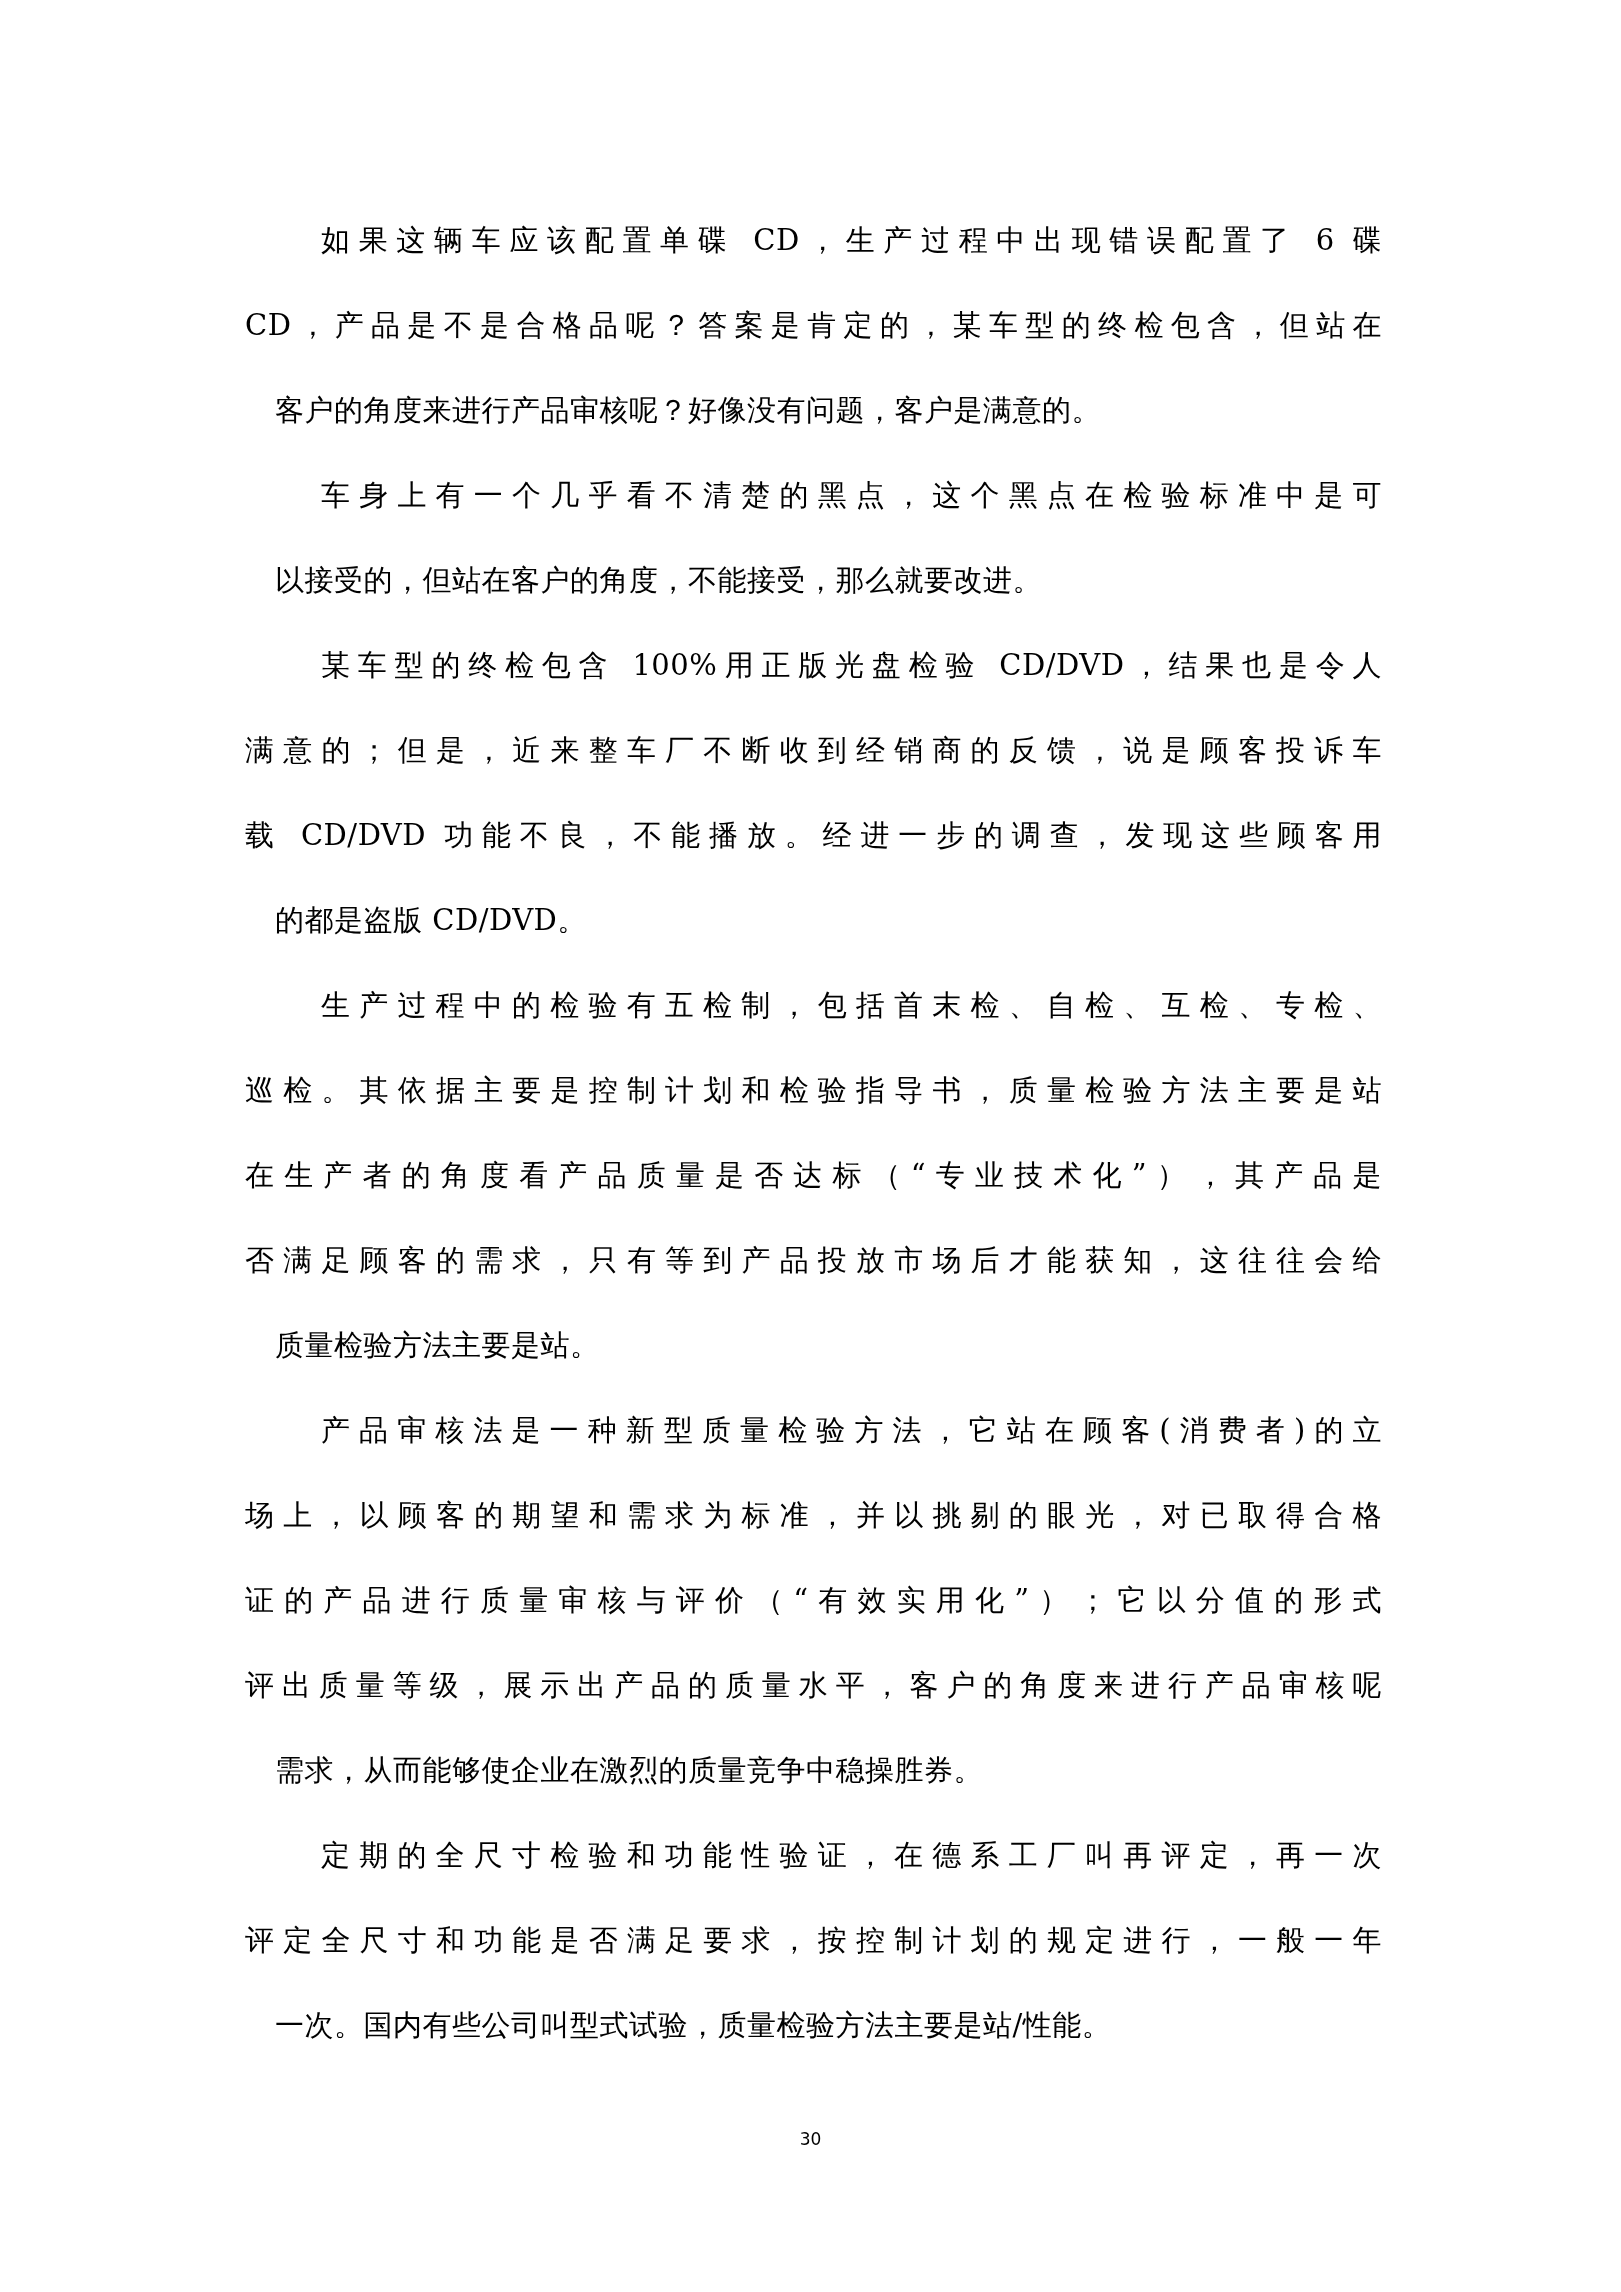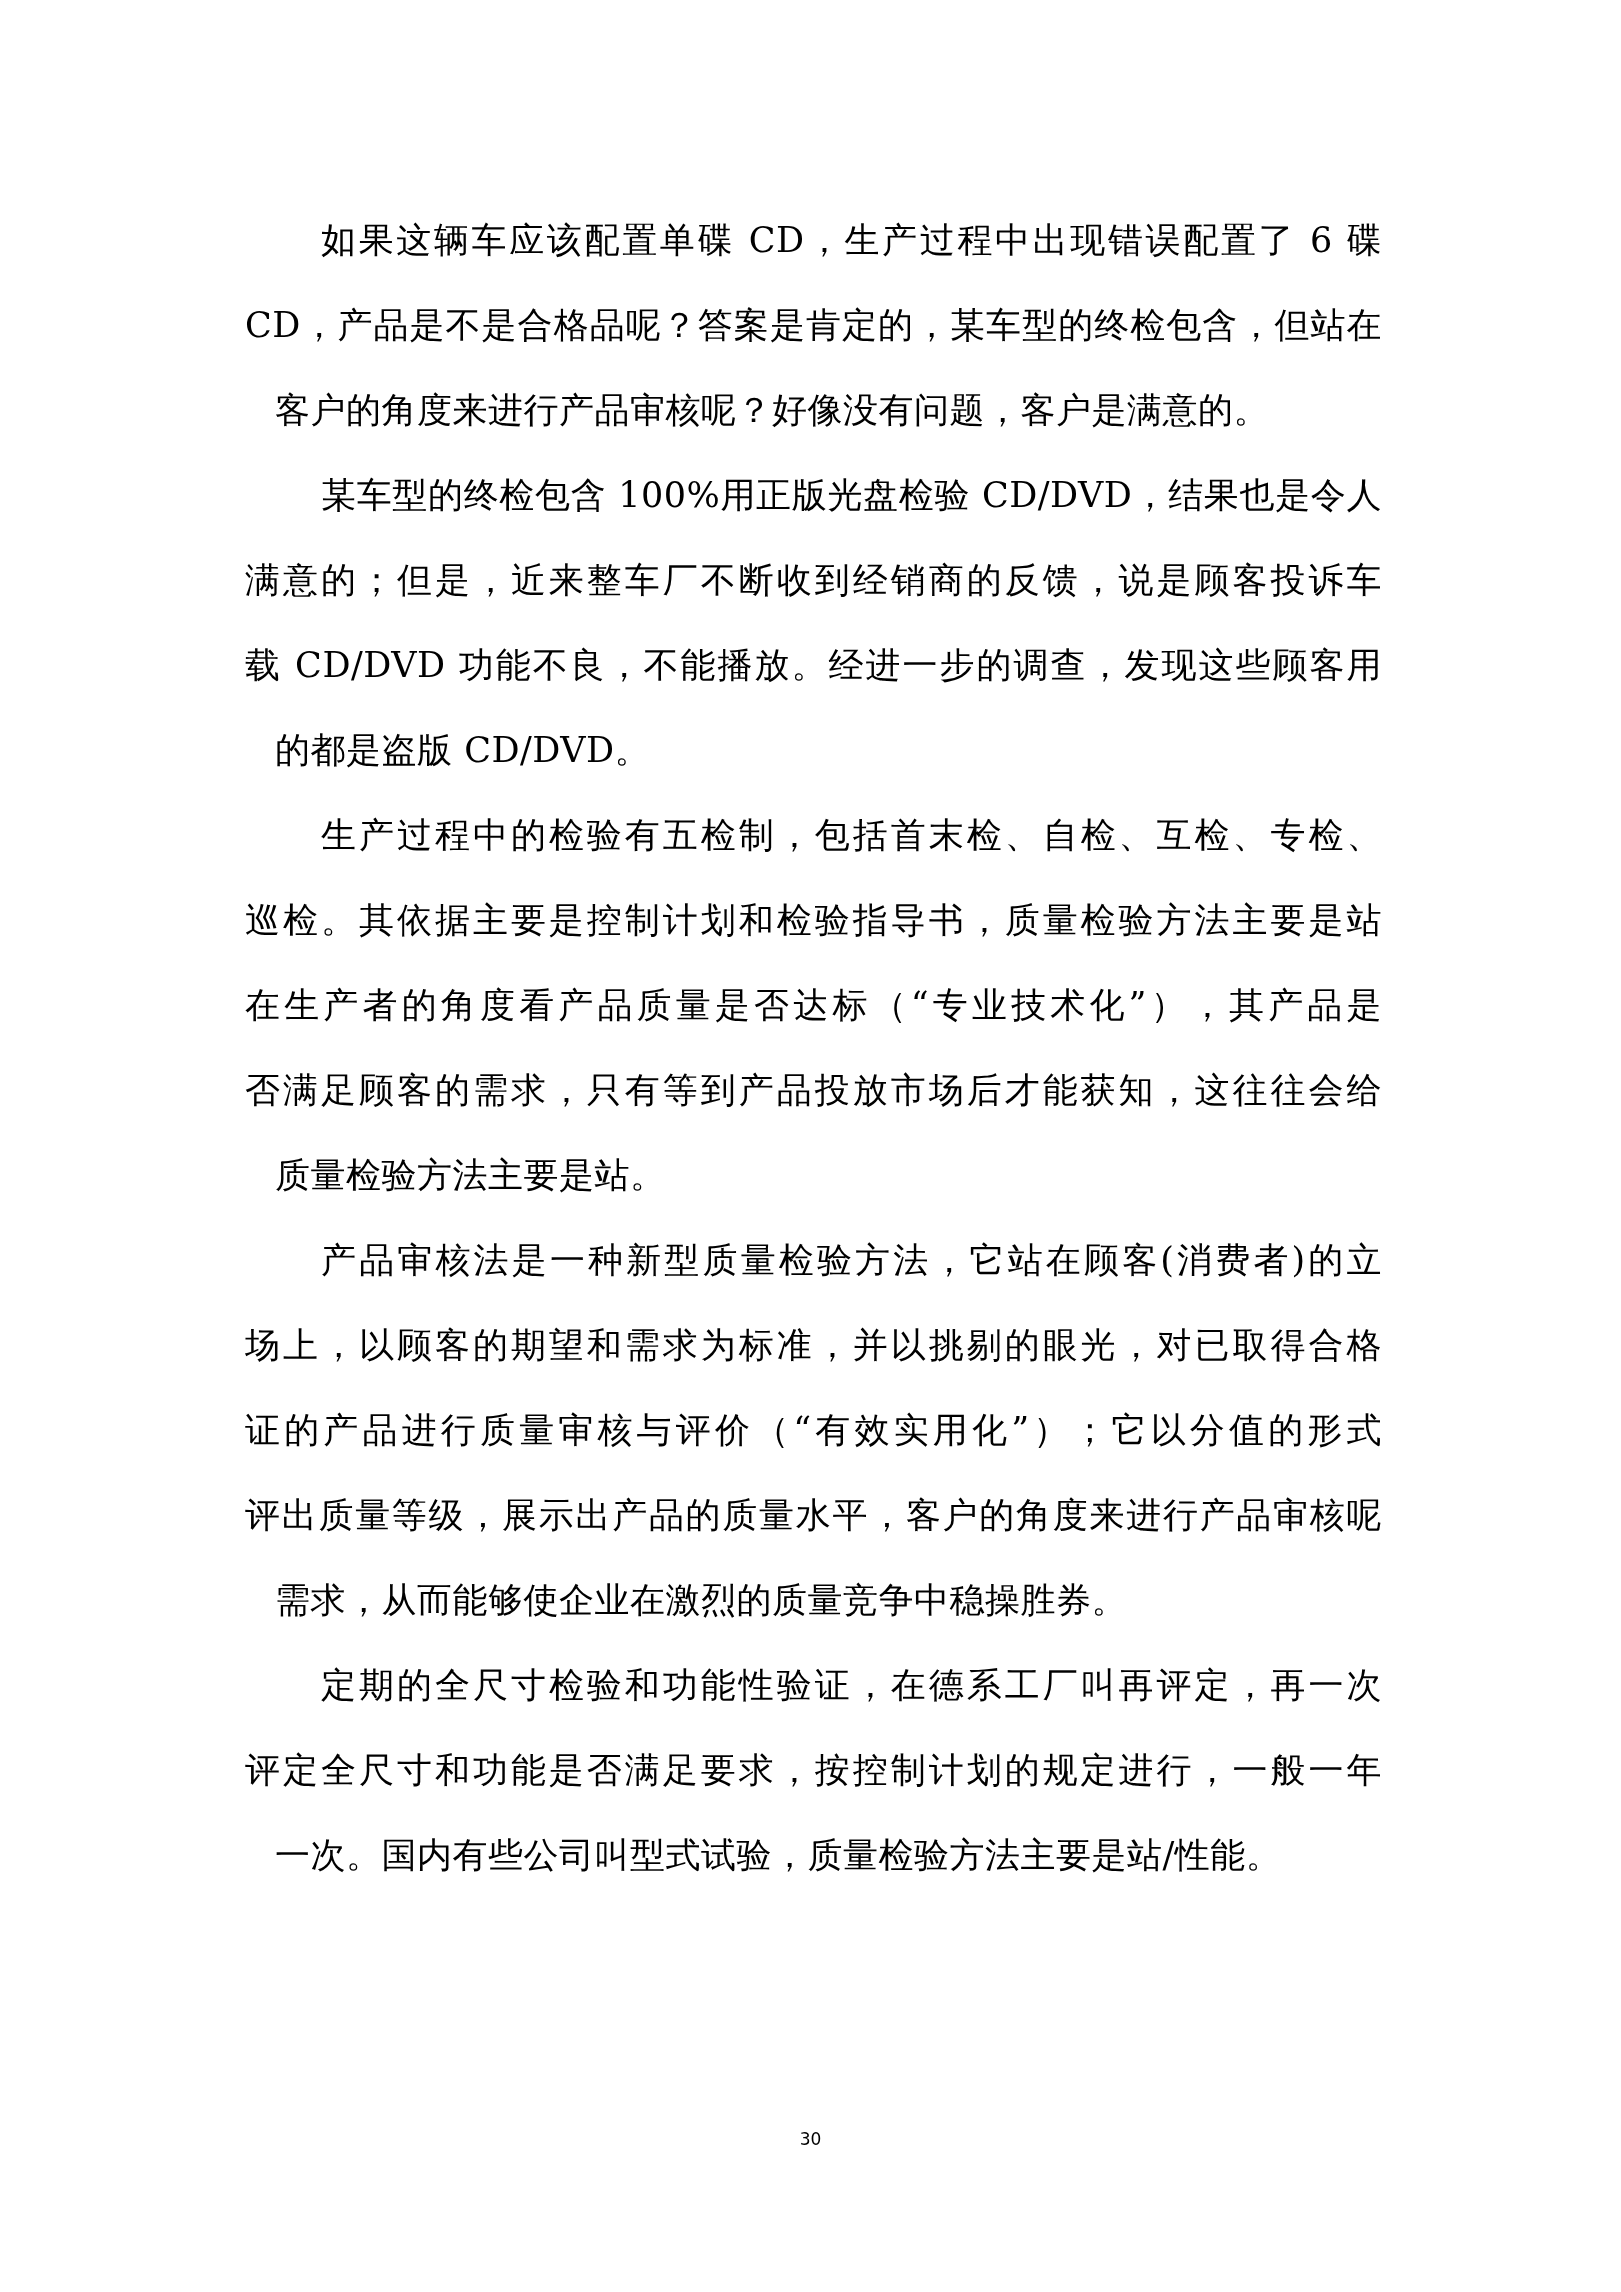--- a/index.html
+++ b/index.html
@@ -4,21 +4,21 @@
 <style>
   html, body { margin: 0; padding: 0; background: #ffffff; }
   body { width: 1621px; height: 2293px; position: relative; overflow: hidden; }
   .page { position: absolute; left: 0; top: 0; width: 1621px; height: 2293px; background: #ffffff; }
   .body-text {
     position: absolute;
     left: 245px;
     top: 208px;
     width: 1137px;
     font-family: "DejaVu Serif", "Liberation Serif", serif;
-    font-size: 35px;
+    font-size: 29px;
     color: #000000;
   }
   .para { margin: 0; padding: 0; }
   .line {
     display: block;
     height: 85px;
     line-height: 65px;
     white-space: nowrap;
     text-align: justify;
     text-align-last: justify;
@@ -42,20 +42,24 @@
 
 <div class="page">
   <div class="body-text">
 
     <div class="para">
       <span class="line indent">如果这辆车应该配置单碟 CD，生产过程中出现错误配置了 6 碟</span>
       <span class="line">CD，产品是不是合格品呢？答案是肯定的，某车型的终检包含，但站在</span>
       <span class="line last">客户的角度来进行产品审核呢？好像没有问题，客户是满意的。</span>
     </div>
 
+    <div class="para">
+      <span class="line indent">车身上有一个几乎看不清楚的黑点，这个黑点在检验标准中是可</span>
+      <span class="line last">以接受的，但站在客户的角度，不能接受，那么就要改进。</span>
+    </div>
 
     <div class="para">
       <span class="line indent">某车型的终检包含 100%用正版光盘检验 CD/DVD，结果也是令人</span>
       <span class="line">满意的；但是，近来整车厂不断收到经销商的反馈，说是顾客投诉车</span>
       <span class="line">载 CD/DVD 功能不良，不能播放。经进一步的调查，发现这些顾客用</span>
       <span class="line last">的都是盗版 CD/DVD。</span>
     </div>
 
     <div class="para">
       <span class="line indent">生产过程中的检验有五检制，包括首末检、自检、互检、专检、</span>

